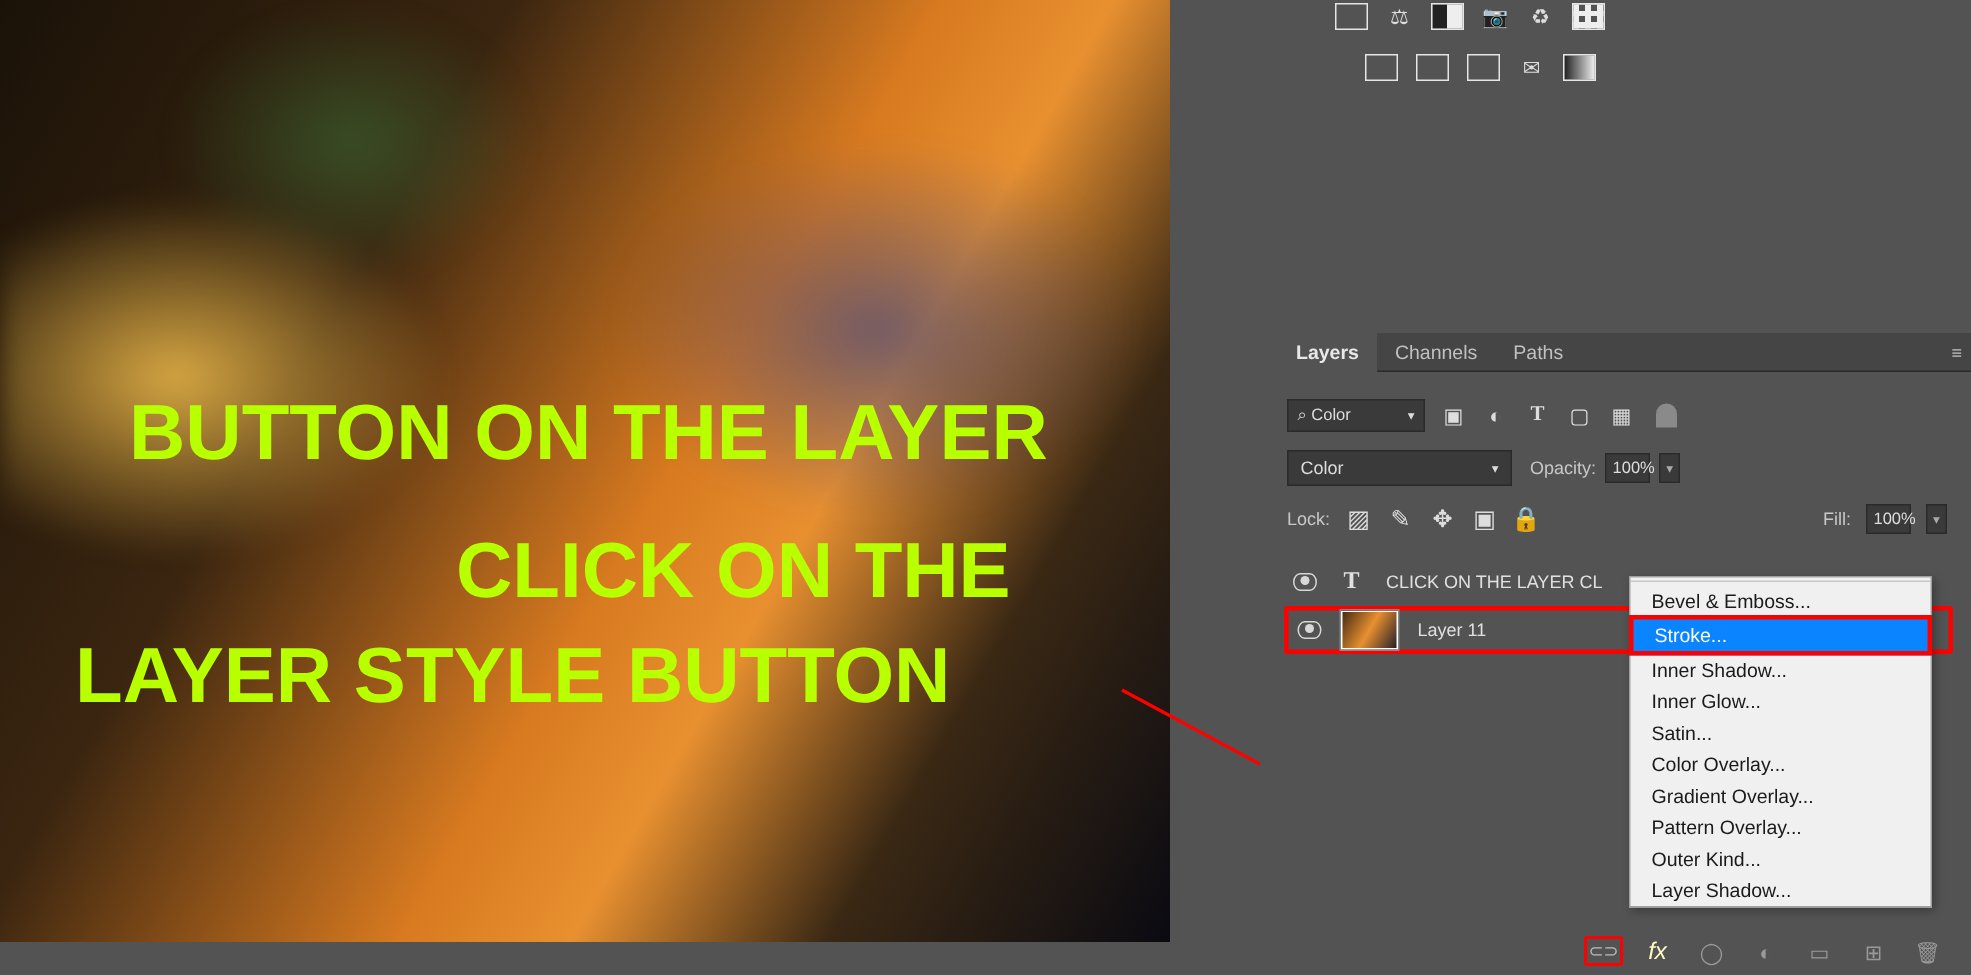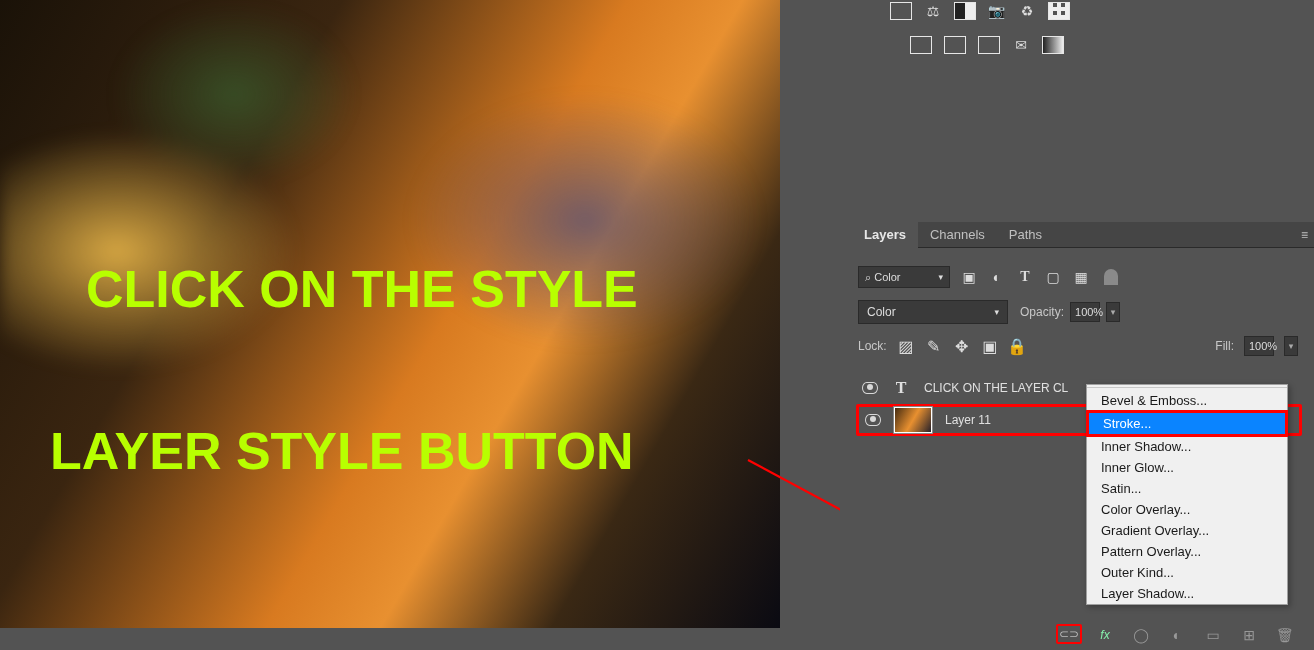--- a/index.html
+++ b/index.html
@@ -53,21 +53,22 @@
 
 .bottom-bar { position: absolute; left: 1056px; top: 626px; display: flex; gap: 18px; }
 .link-ico { position: absolute; left: 1056px; top: 624px; width: 26px; height: 20px; border: 2px solid #ff0000; border-radius: 2px; display: flex; align-items: center; justify-content: center; color: #bbb; font-size: 12px; }
 
 .arrow-svg { position: absolute; left: 740px; top: 448px; pointer-events: none; }
 </style>
 </head>
 <body>
 
 <div class="canvas-area">
-  <div class="canvas-text l1">CLICK ON THE STYLE</div>
+  <div class="canvas-text l1">BUTTON ON THE LAYER</div>
+  <div class="canvas-text l2">CLICK ON THE</div>
   <div class="canvas-text l3">LAYER STYLE BUTTON</div>
 </div>
 
 <svg class="arrow-svg" width="360" height="210">
   <defs>
       <marker id="ah" markerWidth="10" markerHeight="10" refX="8" refY="3" orient="auto">
         <path d="M0,0 L9,3 L0,6 Z" fill="#ff0000"></path>
       </marker>
     </defs>
   <line x1="8" y1="12" x2="332" y2="186" stroke="#ff0000" stroke-width="2.2" marker-end="url(#ah)"></line>
@@ -158,19 +159,19 @@
   <div class="menu-item">Satin...</div>
   <div class="menu-item">Color Overlay...</div>
   <div class="menu-item">Gradient Overlay...</div>
   <div class="menu-item">Pattern Overlay...</div>
   <div class="menu-item">Outer Kind...</div>
   <div class="menu-item">Layer Shadow...</div>
 </div>
 
 <div class="link-ico">⊂⊃</div>
 <div class="bottom-bar" style="left:1096px">
-  <span class="filter-icon" style="color:#86efac;font-style:italic;font-size:12px">fx</span>
+  <span class="filter-icon" style="color:#fef9c3;font-style:italic;font-size:16px">fx</span>
   <span class="filter-icon" style="color:#999">◯</span>
   <span class="filter-icon" style="color:#999">◐</span>
   <span class="filter-icon" style="color:#999">▭</span>
   <span class="filter-icon" style="color:#999">⊞</span>
   <span class="filter-icon" style="color:#999">🗑</span>
 </div>
 
 </body></html>

